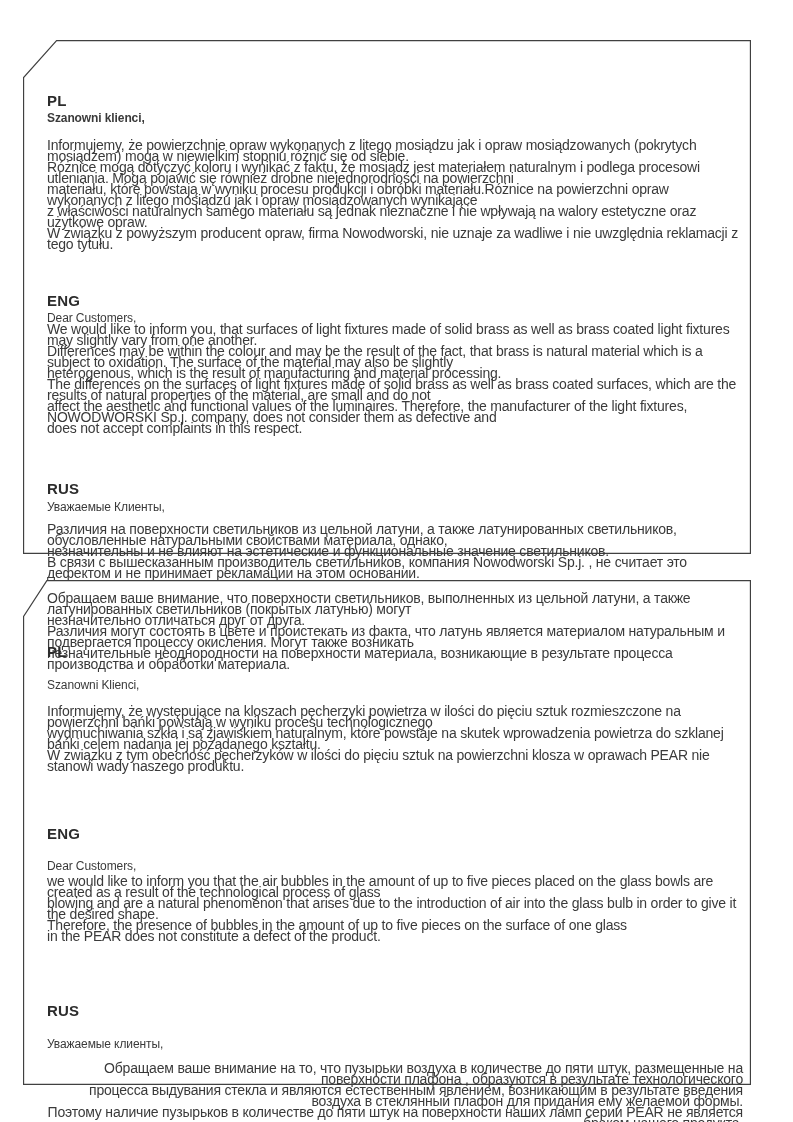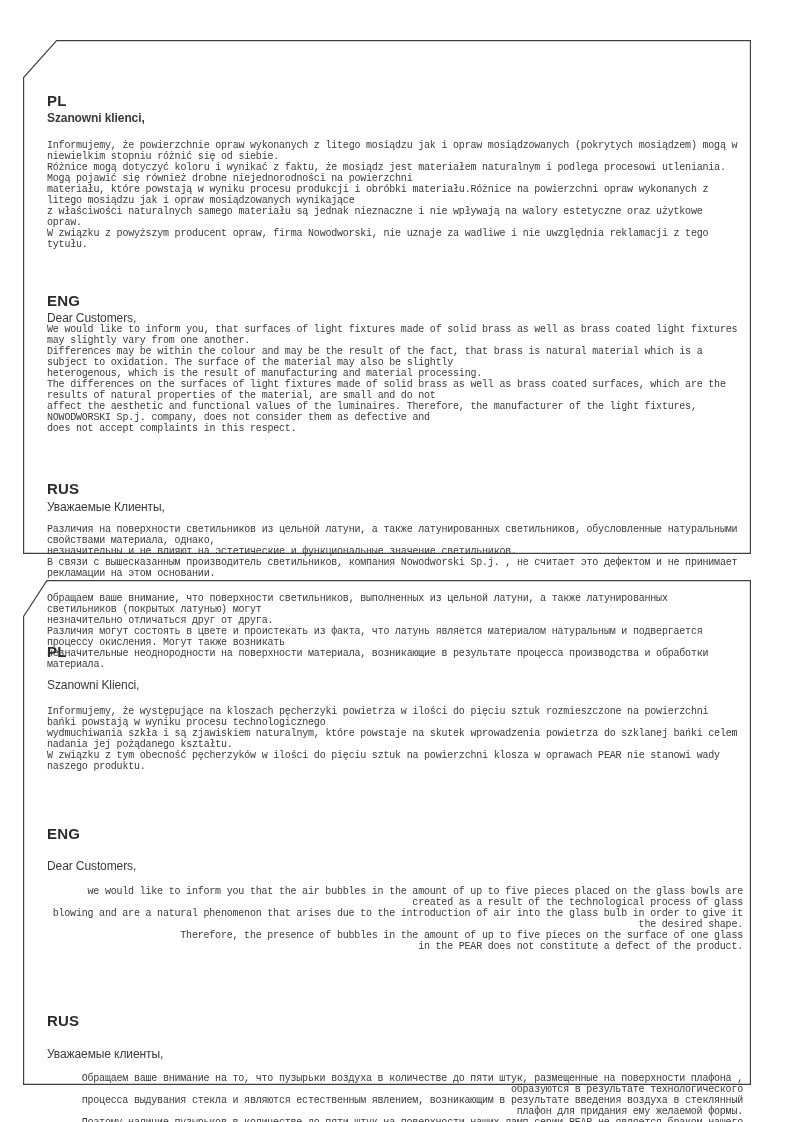--- a/index.html
+++ b/index.html
@@ -26,45 +26,44 @@
   .lang-heading {
     font-size: 15px; font-weight: bold; color: #2c2c2c;
     line-height: 17px; letter-spacing: 0.2px;
   }
   .greeting {
     font-size: 12px; line-height: 11px; color: #3a3a3a;
     letter-spacing: -0.1px;
   }
   .greeting.bold { font-weight: bold; }
   .body-text {
-    font-size: 10px; line-height: 11px; color: #3a3a3a;
+    font-size: 14px; line-height: 11px; color: #3a3a3a;
     letter-spacing: -0.2px;
     white-space: pre-line;
-    font-family: Liberation Mono, monospace;
   }
 
   
   .first .h-pl   { margin-top: 52px; }
   .first .g-pl   { margin-top: 4px; }
   .first .p-pl   { margin-top: 16px; }
   .first .h-eng  { margin-top: 42px; }
   .first .g-eng  { margin-top: 4px; }
   .first .p-eng  { }
   .first .h-rus  { margin-top: 46px; }
   .first .g-rus  { margin-top: 5px; }
   .first .p-rus1 { margin-top: 14px; }
   .first .p-rus2 { margin-top: 11px; }
 
   
   .second .h-pl  { margin-top: 63px; }
   .second .g-pl  { margin-top: 20px; }
   .second .p-pl  { margin-top: 15px; }
   .second .h-eng { margin-top: 53px; }
   .second .g-eng { margin-top: 19px; }
-  .second .p-eng { margin-top: 14px; text-align: right; }
+  .second .p-eng { margin-top: 4px; }
   .second .h-rus { margin-top: 60px; }
   .second .g-rus { margin-top: 20px; }
   .second .p-rus { margin-top: 13px; text-align: right; }
 </style>
 </head>
 <body>
 
 <div class="page">
 
   <div class="notice-panel first">

